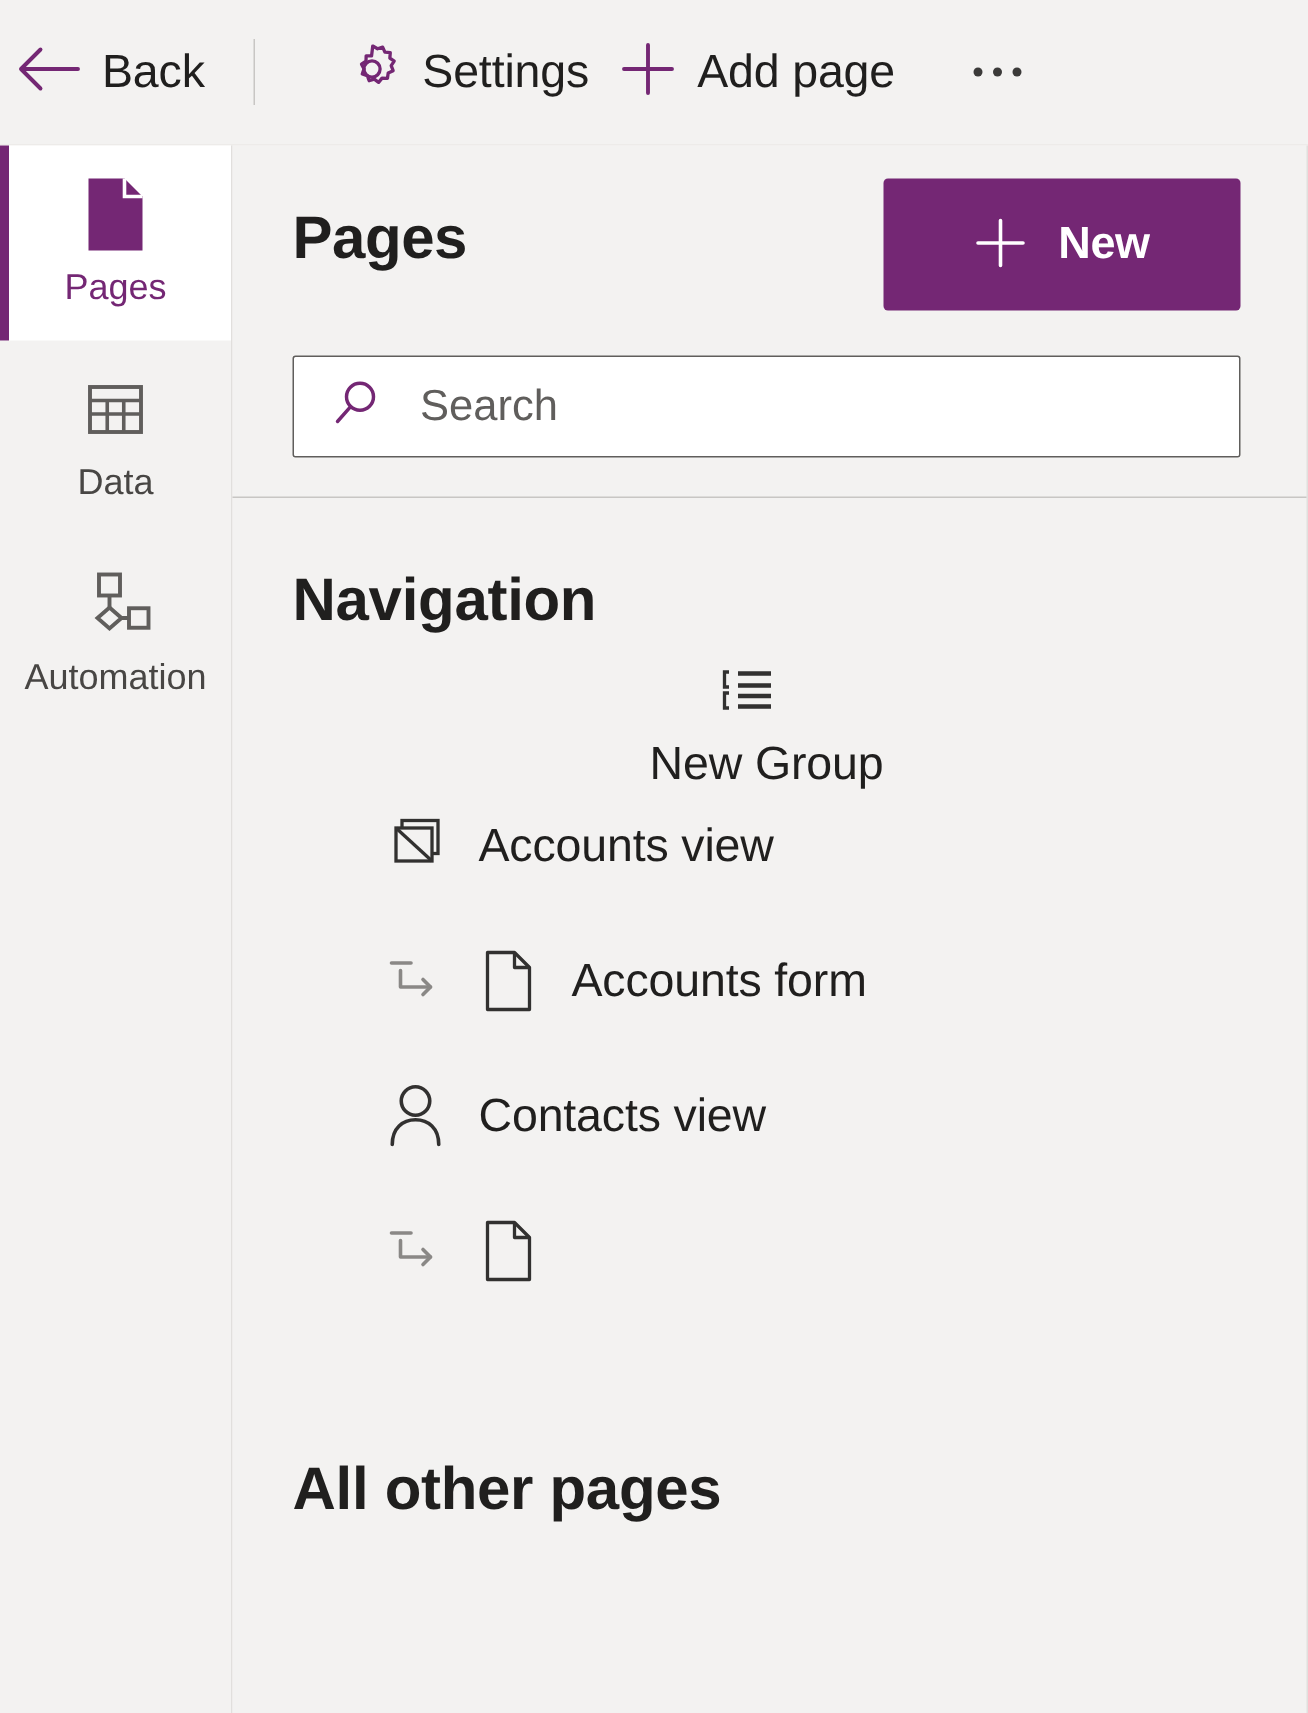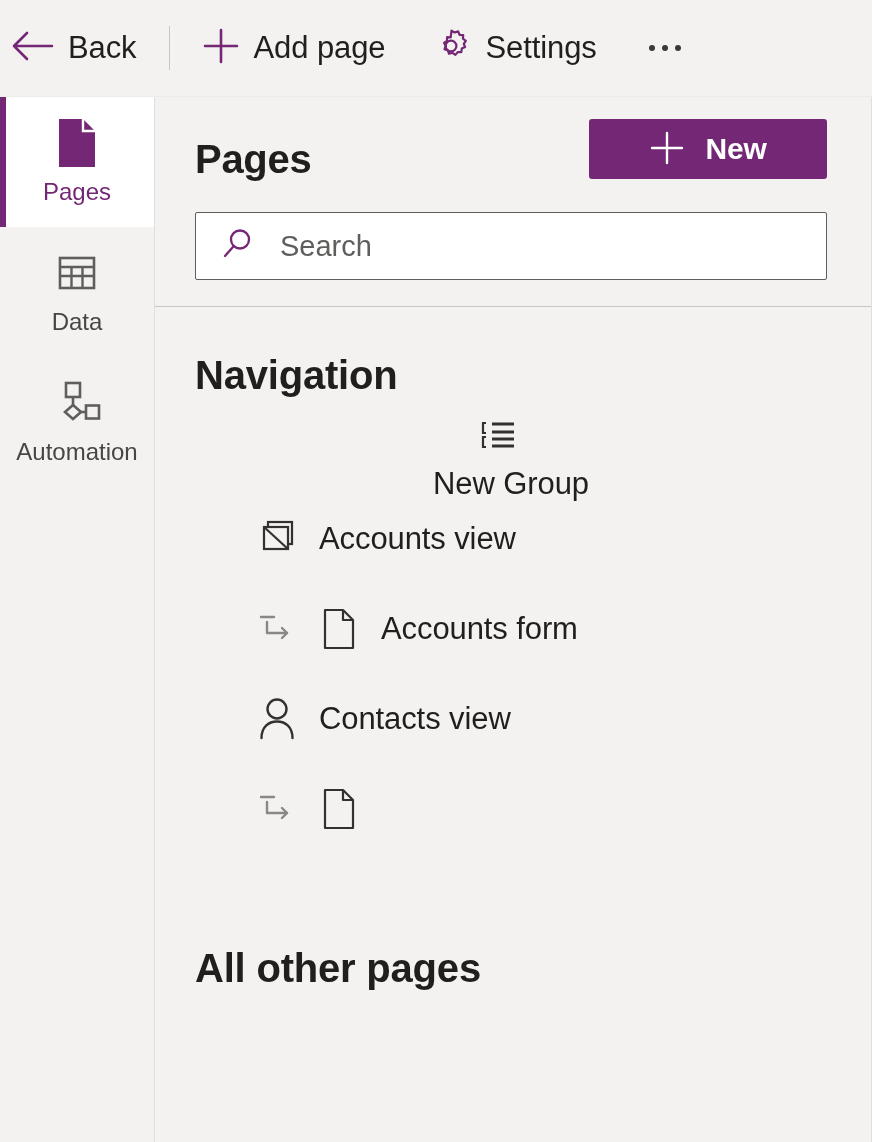--- a/index.html
+++ b/index.html
@@ -126,21 +126,21 @@
     font-weight: bold;
     color: #201f1e;
     letter-spacing: -0.3px;
     margin-top: 18px;
   }
   .new-btn {
     background: #742774;
     color: #ffffff;
     border: none;
     border-radius: 3px;
-    height: 60px;
+    height: 88px;
     min-width: 238px;
     display: flex;
     align-items: center;
     justify-content: center;
     gap: 20px;
     cursor: pointer;
     padding: 0 26px;
     box-sizing: border-box;
     font-family: inherit;
   }
@@ -232,39 +232,39 @@
     <span class="ico">
       <svg width="44" height="34" viewBox="0 0 44 34" fill="none">
         <path d="M42 17 H4 M17 4 L4 17 L17 30" stroke="#742774" stroke-width="2.6" stroke-linecap="round" stroke-linejoin="round"></path>
       </svg>
     </span>
     <span class="cmd-label">Back</span>
   </div>
 
   <div class="cmd-sep"></div>
 
-  <div class="cmd-item">
-    <span class="ico">
-      <svg width="38" height="38" viewBox="0 0 38 38" fill="none">
-        <path d="M19 3 V35 M3 19 H35" stroke="#742774" stroke-width="2.6" stroke-linecap="round"></path>
-      </svg>
-    </span>
-    <span class="cmd-label">Add page</span>
-  </div>
-
   <div class="cmd-item" style="margin-left:26px">
     <span class="ico">
       <svg width="40" height="40" viewBox="0 0 40 40" fill="none">
         <path d="M20 4.2 L23.2 6.0 L26.6 4.9 L28.1 8.3 L31.7 8.6 L31.4 12.2 L34.3 14.3 L32.3 17.3
                  L33.6 20.6 L30.3 22.1 L29.8 25.7 L26.2 25.6 L23.9 28.4 L21.0 26.3 L17.6 27.3
                  L16.4 24.0 L13.0 22.8 L14.2 19.4 L12.5 16.3 L15.5 14.3 L15.6 10.7 L19.2 10.8 Z" stroke="#742774" stroke-width="2.2" stroke-linejoin="round" transform="translate(0.5,0.5) rotate(0 20 20) scale(1.0)"></path>
         <circle cx="20" cy="20" r="5.4" stroke="#742774" stroke-width="2.2" fill="none"></circle>
       </svg>
     </span>
     <span class="cmd-label">Settings</span>
+  </div>
+
+  <div class="cmd-item">
+    <span class="ico">
+      <svg width="38" height="38" viewBox="0 0 38 38" fill="none">
+        <path d="M19 3 V35 M3 19 H35" stroke="#742774" stroke-width="2.6" stroke-linecap="round"></path>
+      </svg>
+    </span>
+    <span class="cmd-label">Add page</span>
   </div>
 
   <div class="cmd-ellipsis">
     <i></i>
     <i></i>
     <i></i>
   </div>
 </div>
 
 <div class="workspace">

